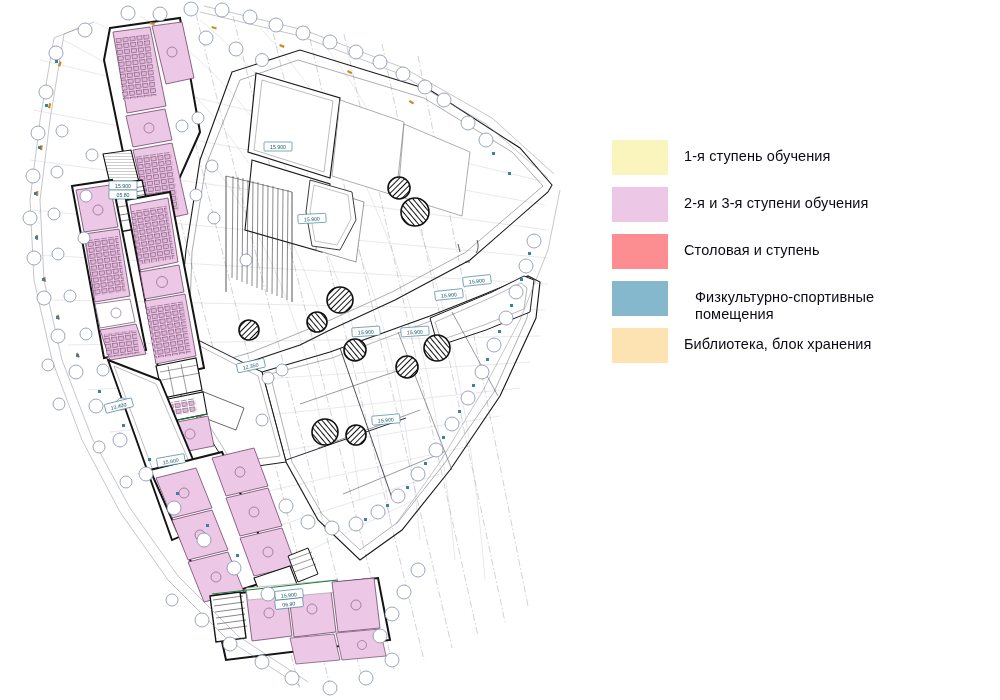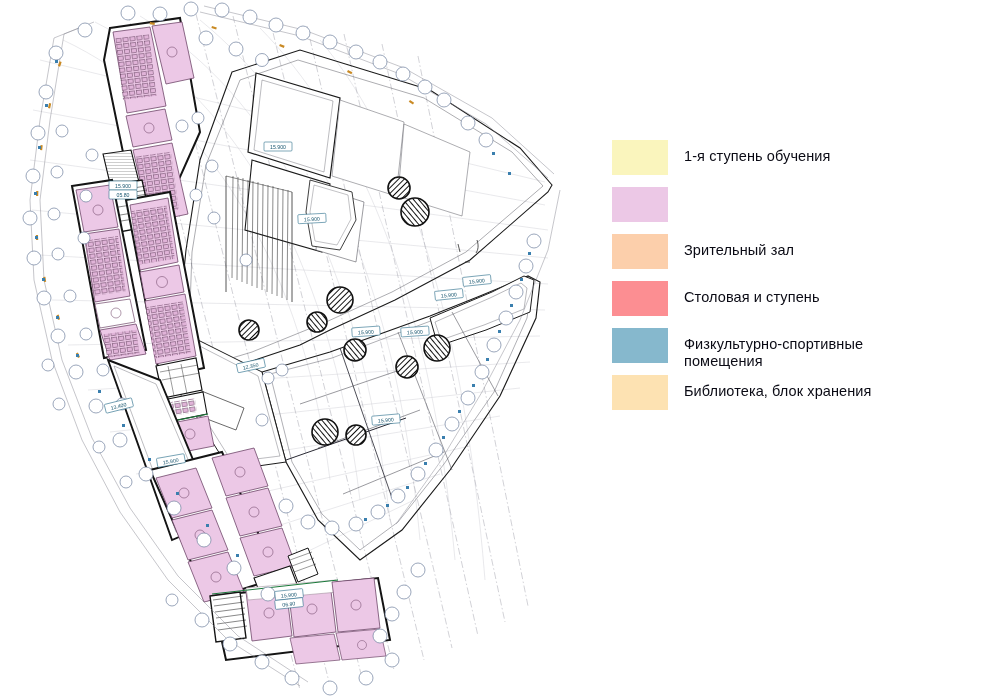--- a/index.html
+++ b/index.html
@@ -39,21 +39,21 @@
     margin-right:16px;
   }
   .legend-label{
     font-size:14.5px;
     line-height:17px;
     color:#0a0a14;
     padding-top:8px;
     letter-spacing:0.1px;
     white-space:pre-line;
   }
-  .legend-row.tall{min-height:47px;}
+  .legend-row.tall{min-height:47px;gap:11px;}
 </style>
 </head>
 <body>
 
 <div id="root">
 
   <div id="plan-area">
     <svg id="plan-svg" viewBox="0 0 600 700" xmlns="http://www.w3.org/2000/svg">
       <defs>
 
@@ -590,27 +590,24 @@
 
   <div id="legend">
 
     <div class="legend-row">
       <div class="legend-swatch" style="background:#faf5bd;"></div>
       <div class="legend-label">1-я ступень обучения</div>
     </div>
 
     <div class="legend-row">
       <div class="legend-swatch" style="background:#ecc8e6;"></div>
+      <div class="legend-label">2-я и 3-я ступени обучения</div>
     </div>
 
 
-    <div class="legend-row">
-      <div class="legend-swatch" style="background:#fccfab;"></div>
-      <div class="legend-label">Зрительный зал</div>
-    </div>
 
     <div class="legend-row">
       <div class="legend-swatch" style="background:#fc8e92;"></div>
       <div class="legend-label">Столовая и ступень</div>
     </div>
 
 
     <div class="legend-row tall">
       <div class="legend-swatch" style="background:#86b8cd;"></div>
       <div class="legend-label">Физкультурно-спортивные

